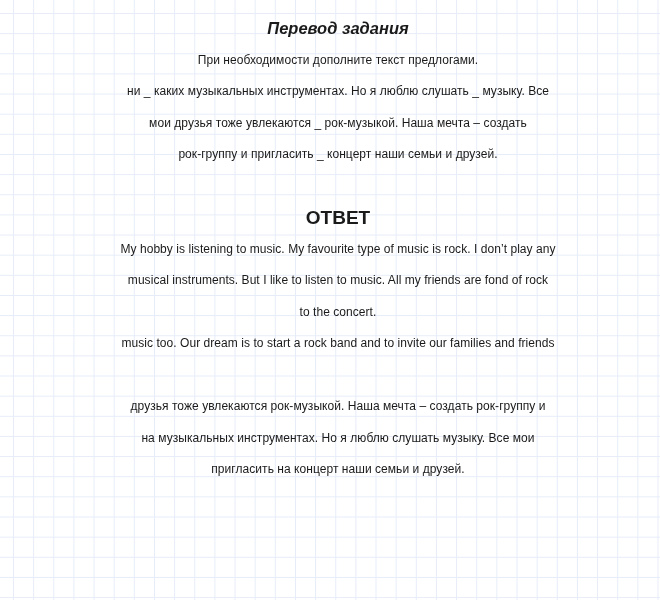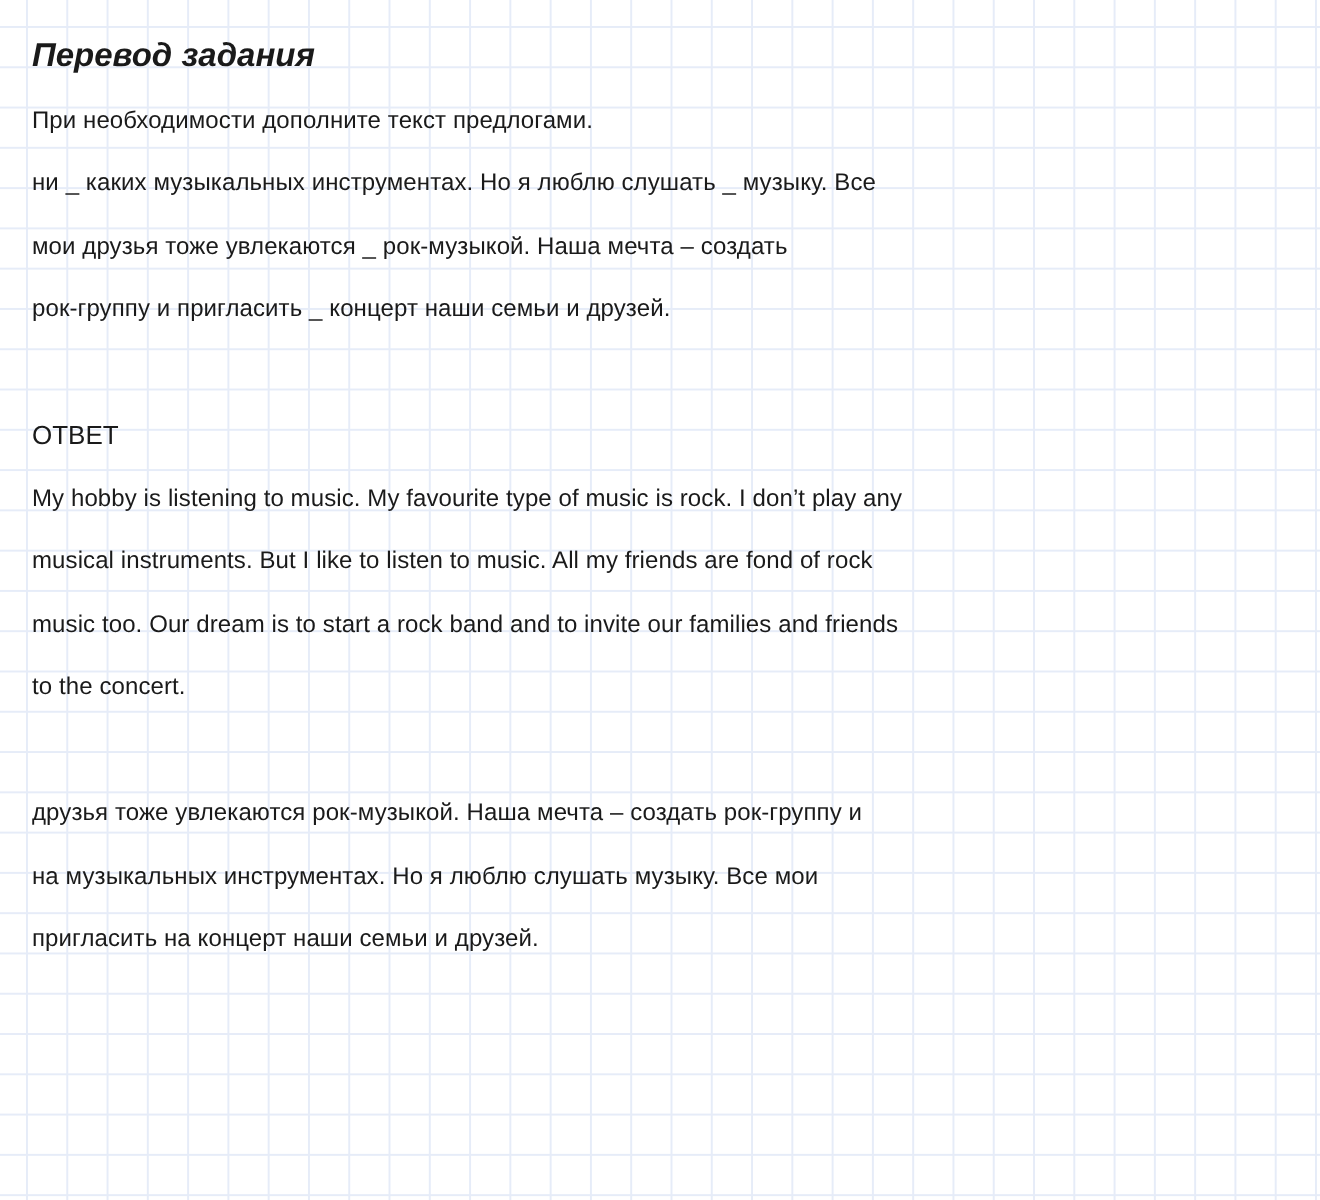--- a/index.html
+++ b/index.html
@@ -16,39 +16,40 @@
         linear-gradient(to bottom, #e6ecf8 1px, transparent 1px);
       background-size: 20.15px 20.15px;
       background-position: 13px 13px;
       font-family: "Liberation Sans", "DejaVu Sans", sans-serif;
       color: #1a1a1a;
     }
     .page {
       position: relative;
       padding: 13px 0 0 16px;
       width: 644px;
+      text-align: center;
     }
     .section {
       margin: 0;
     }
     .line {
       font-size: 12px;
       line-height: 31.5px;
       white-space: nowrap;
       letter-spacing: 0.05px;
     }
     .heading-italic {
       font-weight: bold;
       font-style: italic;
       font-size: 16.5px;
       line-height: 31.5px;
     }
     .heading-plain {
-      font-weight: 400;
-      font-size: 13px;
+      font-weight: 700;
+      font-size: 19px;
       line-height: 31.5px;
     }
     .spacer {
       height: 31.5px;
     }
   </style>
 </head>
 <body>
 
 <div class="page">
@@ -60,22 +61,22 @@
     <div class="line">мои друзья тоже увлекаются _ рок-музыкой. Наша мечта – создать</div>
     <div class="line">рок-группу и пригласить _ концерт наши семьи и друзей.</div>
   </div>
 
   <div class="spacer"></div>
 
   <div class="section">
     <div class="heading-plain">ОТВЕТ</div>
     <div class="line">My hobby is listening to music. My favourite type of music is rock. I don’t play any</div>
     <div class="line">musical instruments. But I like to listen to music. All my friends are fond of rock</div>
+    <div class="line">to the concert.</div>
     <div class="line">music too. Our dream is to start a rock band and to invite our families and friends</div>
-    <div class="line">to the concert.</div>
   </div>
 
   <div class="spacer"></div>
 
   <div class="section">
     <div class="line">друзья тоже увлекаются рок-музыкой. Наша мечта – создать рок-группу и</div>
     <div class="line">на музыкальных инструментах. Но я люблю слушать музыку. Все мои</div>
     <div class="line">пригласить на концерт наши семьи и друзей.</div>
   </div>
 

